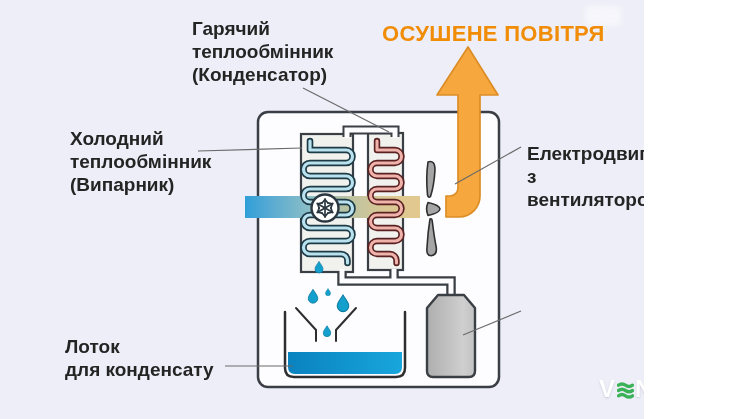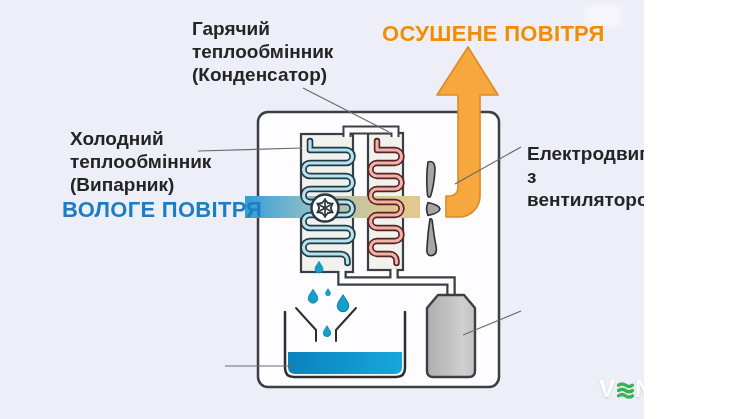--- a/index.html
+++ b/index.html
@@ -175,26 +175,27 @@
   <div class="label" style="left:192px;top:17px;">Гарячий
 теплообмінник
 (Конденсатор)</div>
 
   <div class="label-flow dry" style="left:382px;top:21px;">ОСУШЕНЕ ПОВІТРЯ</div>
 
   <div class="label" style="left:70px;top:99px;margin-top:28px;">Холодний
 теплообмінник
 (Випарник)</div>
 
-  <div class="label-flow humid" style="left:62px;top:197px;">ВОЛОГЕ ПОВІТРЯ</div>
 
   <div class="label" style="left:527px;top:142px;">Електродвигун
 з вентилятором</div>
 
 
+  <div class="label" style="left:65px;top:335px;">Лоток
+для конденсату</div>
 
   <div id="brand">
     <span>V</span>
     <svg width="17" height="17" viewBox="0 0 17 17">
       <g fill="none" stroke="#3bb257" stroke-width="3.4" stroke-linecap="round">
         <path d="M1.5,3.2  Q5,0.8  8.5,3.2  T15.5,3.2"></path>
         <path d="M1.5,8.5  Q5,6.1  8.5,8.5  T15.5,8.5"></path>
         <path d="M1.5,13.8 Q5,11.4 8.5,13.8 T15.5,13.8"></path>
       </g>
     </svg>

